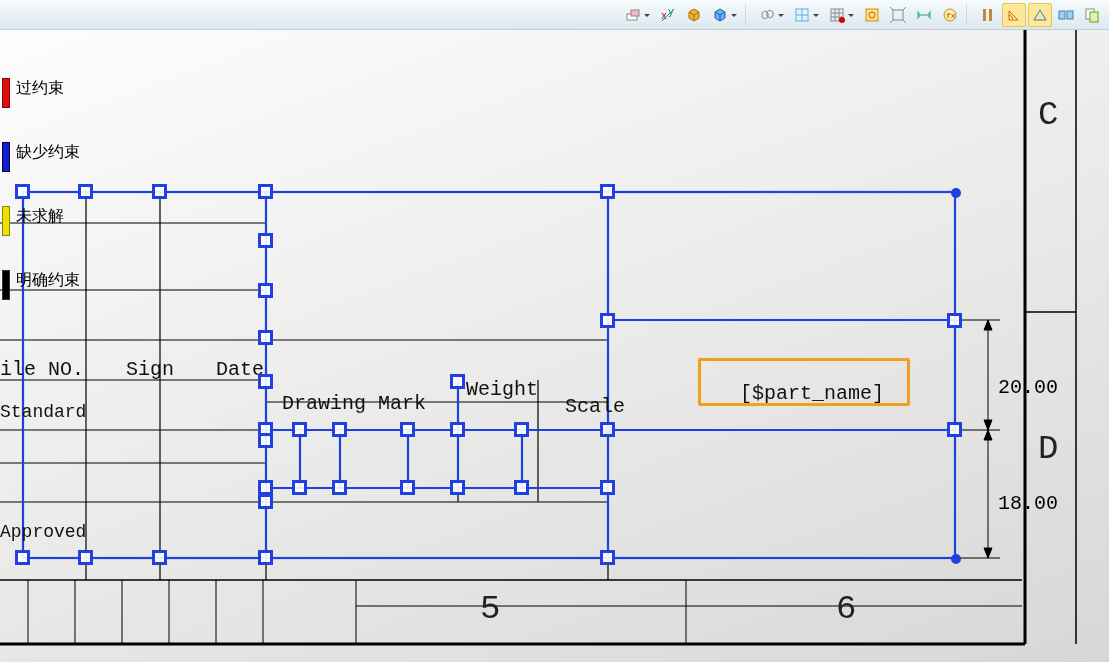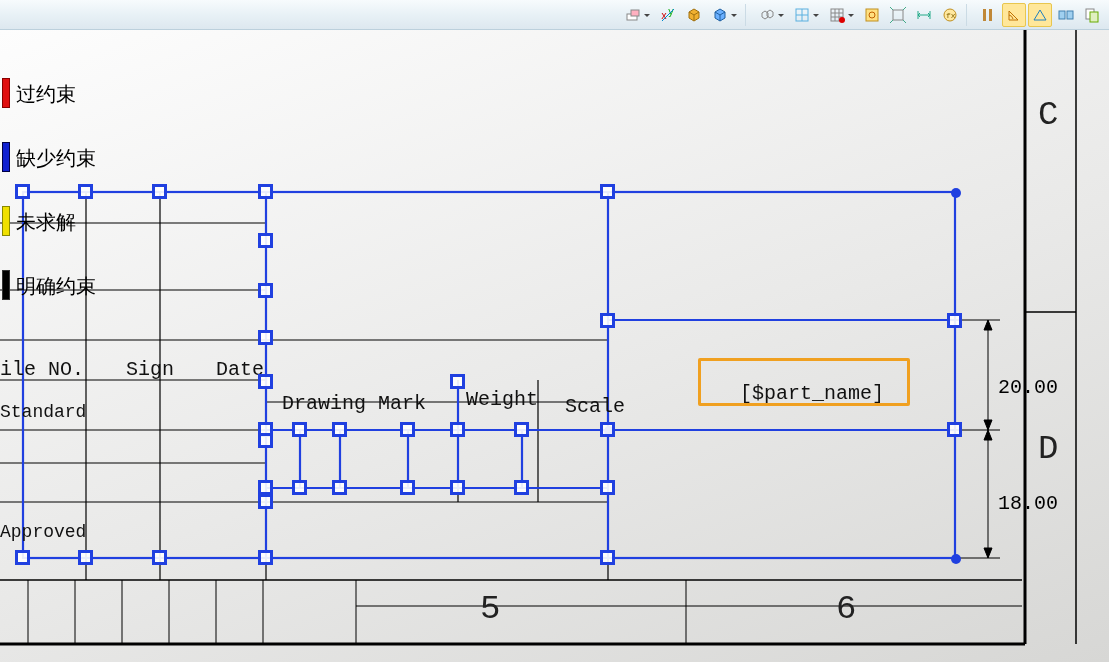--- a/index.html
+++ b/index.html
@@ -45,21 +45,21 @@
     width: 0; height: 0;
     border-left: 3px solid transparent;
     border-right: 3px solid transparent;
     border-top: 3px solid #444;
     position: absolute; right: -6px; top: 10px;
   }
   .tbtn.wdrop { margin-right: 10px; }
 
   
   .legend { position: absolute; left: 2px; top: 80px; }
-  .legend-item { display: flex; align-items: flex-end; margin-bottom: 34px; font-size: 20px; font-family: Liberation Mono, monospace; }
+  .legend-item { display: flex; align-items: flex-start; margin-bottom: 34px; font-size: 16px; font-family: Liberation Mono, monospace; }
   .swatch { width: 8px; height: 30px; margin-right: 6px; border: 1px solid #333; }
 
   
   .frame-label {
     position: absolute;
     font-family: "Courier New", monospace;
     font-size: 34px;
     color: #222;
   }
   
@@ -308,21 +308,21 @@
   <div class="frame-label" style="left:836px;top:560px">6</div>
   <div class="frame-label" style="left:1038px;top:66px">C</div>
   <div class="frame-label" style="left:1038px;top:400px">D</div>
 
   <div class="cell-text" style="left:0px;top:328px">ile NO.</div>
   <div class="cell-text" style="left:126px;top:328px">Sign</div>
   <div class="cell-text" style="left:216px;top:328px">Date</div>
   <div class="cell-text" style="left:0px;top:372px;font-size:18px">Standard</div>
   <div class="cell-text" style="left:0px;top:492px;font-size:18px">Approved</div>
   <div class="cell-text" style="left:282px;top:362px">Drawing Mark</div>
-  <div class="cell-text" style="left:466px;top:358px">Weight</div>
+  <div class="cell-text" style="left:466px;top:348px">Weight</div>
   <div class="cell-text" style="left:565px;top:365px">Scale</div>
 
   <div class="highlight-box" style="left:698px;top:328px;width:212px;height:48px"></div>
   <div class="cell-text" style="left:740px;top:352px">[$part_name]</div>
 
   <div class="dim" style="left:998px;top:346px">20.00</div>
   <div class="dim" style="left:998px;top:462px">18.00</div>
 
   <div class="dot" style="left:951px;top:158px"></div>
   <div class="dot" style="left:604px;top:396px"></div>

